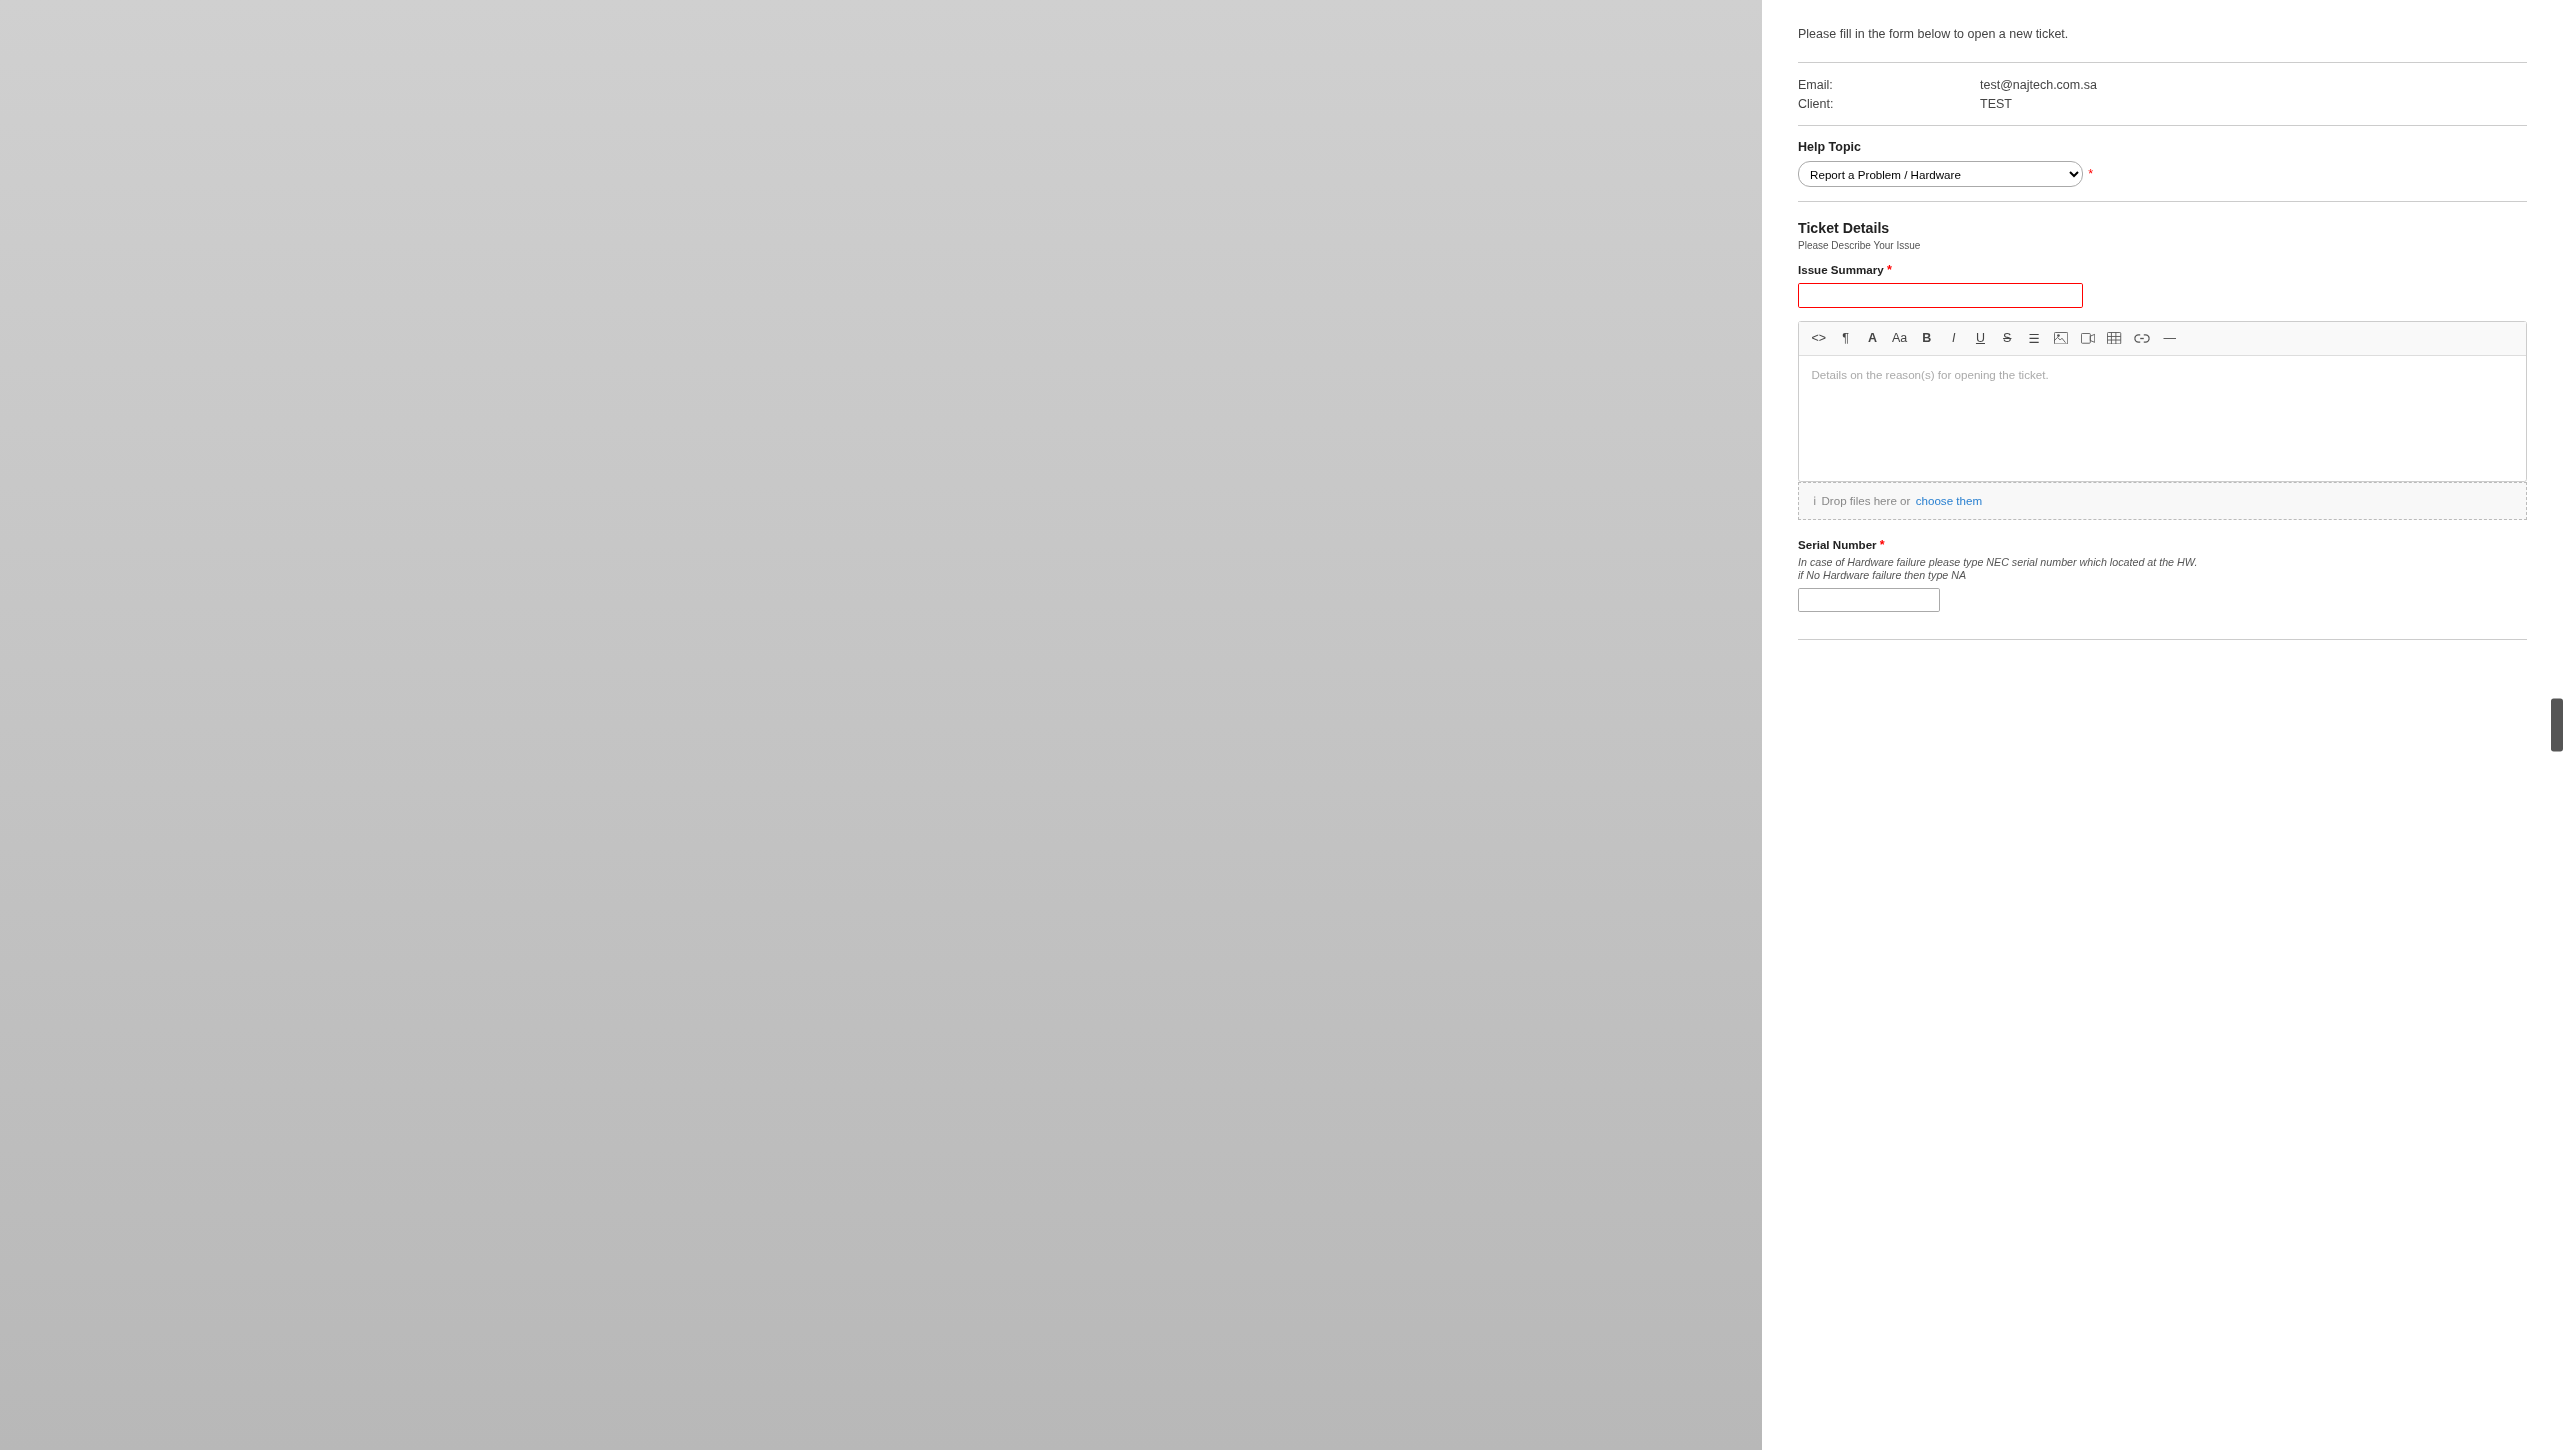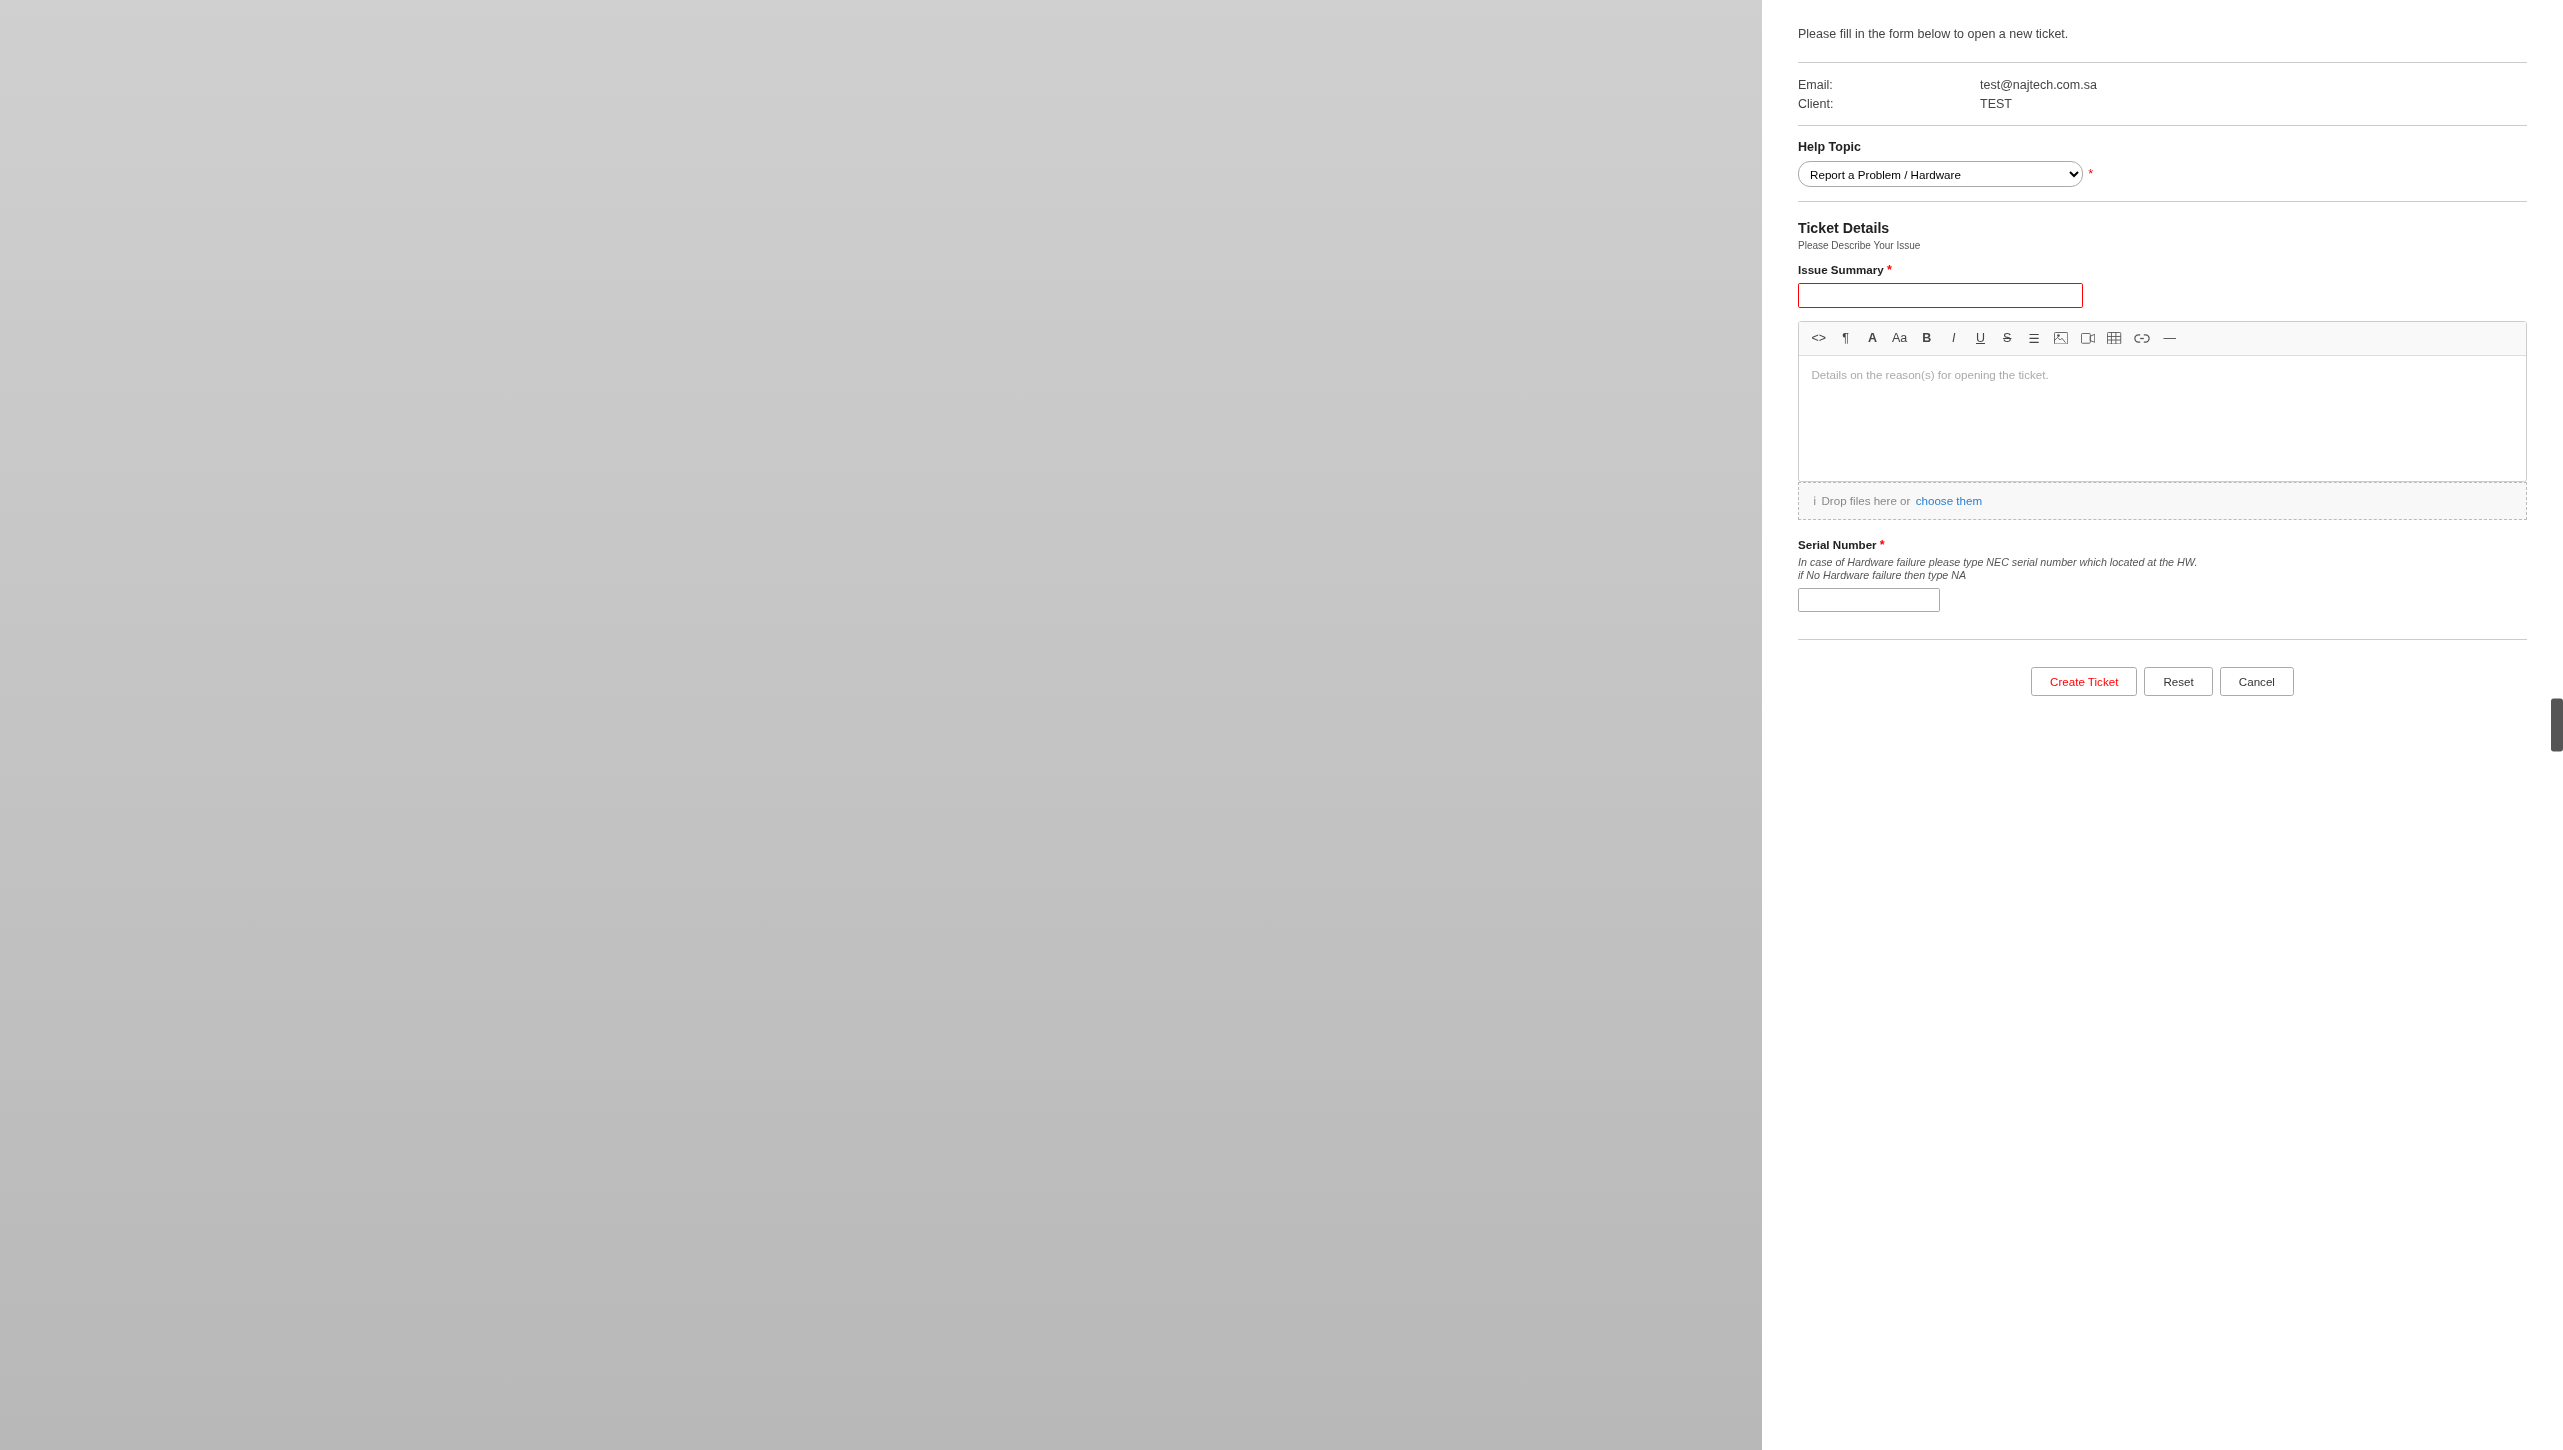--- a/index.html
+++ b/index.html
@@ -353,24 +353,19 @@
         <span>Serial Number</span>
         <span class="required-star"> *</span>
       </div>
       <div class="serial-hint">In case of Hardware failure please type NEC serial number which located at the HW.</div>
       <div class="serial-hint">if No Hardware failure then type NA</div>
       <input type="text" class="serial-input" value="" style="">
     </div>
 
     <hr class="divider" style="margin-top: 27px;">
 
-    <div class="actions-row">
-      <button class="btn-create">Create Ticket</button>
-      <button class="btn-reset">Reset</button>
-      <button class="btn-cancel">Cancel</button>
-    </div>
 
 
   </div>
 </div>
 
 <div class="scrollbar-indicator"></div>
 
 
 </body></html>

